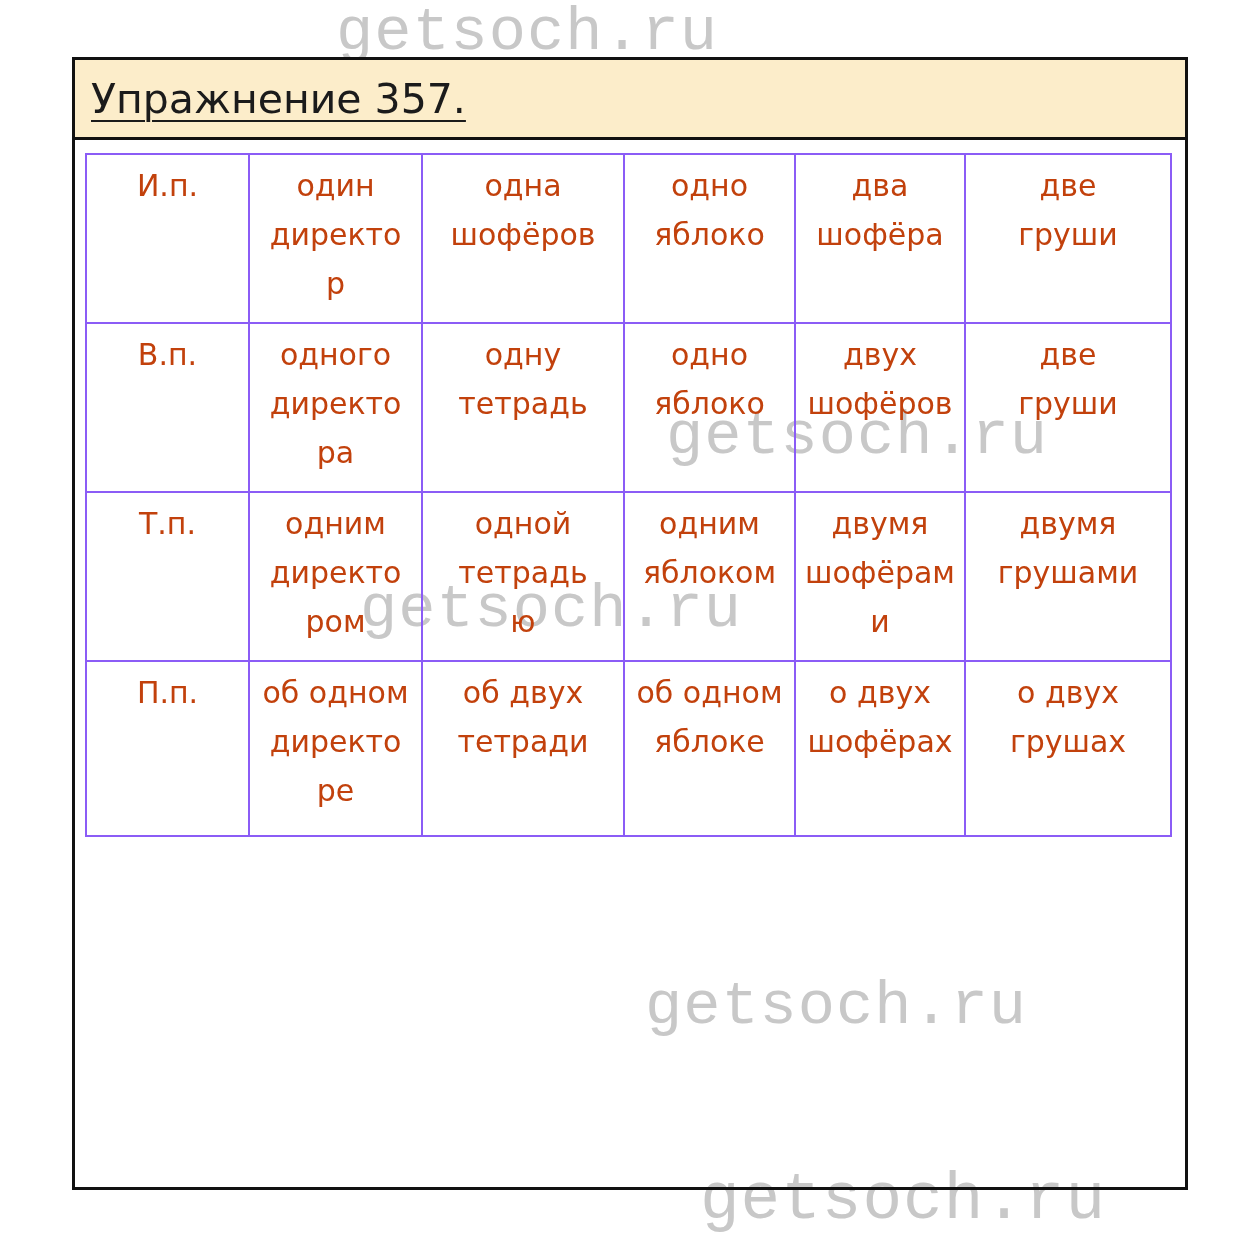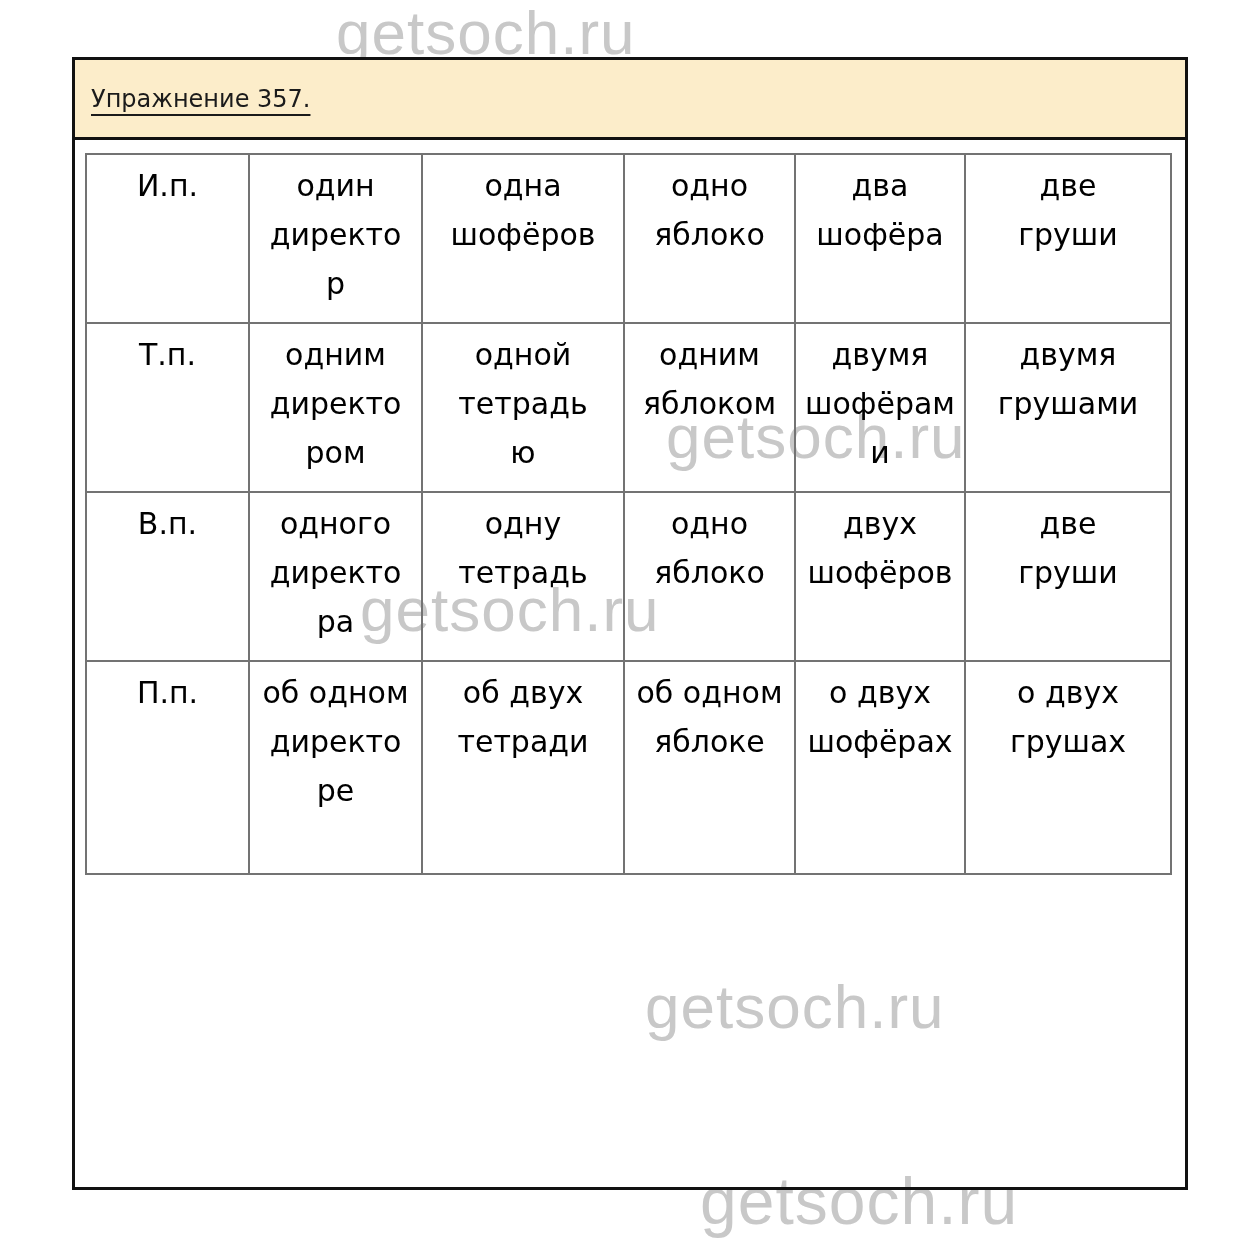--- a/index.html
+++ b/index.html
@@ -13,21 +13,21 @@
     position: relative;
     overflow: hidden;
     font-family: "DejaVu Sans", sans-serif;
   }
 
   
   .watermark {
     position: absolute;
     z-index: 1;
     color: #c8c8c8;
-    font-family: Liberation Sans, sans-serif;
+    font-family: Liberation Mono, monospace;
     font-size: 62px;
     line-height: 1;
     white-space: nowrap;
     letter-spacing: 1px;
     user-select: none;
   }
   #wm-top    { left: 336px; top: 2px; }
   #wm-mid-r  { left: 666px; top: 406px; }
   #wm-mid-l  { left: 360px; top: 579px; }
   #wm-low-r  { left: 645px; top: 976px; }
@@ -47,50 +47,50 @@
   .sheet-header {
     height: 80px;
     background: #fcedca;
     border-bottom: 3px solid #111111;
     display: flex;
     align-items: center;
     padding-left: 16px;
     box-sizing: border-box;
   }
   .sheet-title {
-    font-size: 24px;
+    font-size: 41px;
     color: #1b1b1b;
     text-decoration: underline;
     text-decoration-thickness: 2px;
     text-underline-offset: 7px;
   }
 
   
   table.decl {
     position: absolute;
     left: 10px;
     top: 93px;
     width: 1085px;
     border-collapse: collapse;
     table-layout: fixed;
     background: transparent;
   }
   table.decl td {
-    border: 2px solid #737373;
+    border: 2px solid #8b5cf6;
     vertical-align: top;
     text-align: center;
     padding: 6px 4px 8px 4px;
     font-size: 30px;
     line-height: 49px;
-    color: #000000;
+    color: #c2410c;
     white-space: pre-line;
     overflow: hidden;
   }
   table.decl tr       { height: 169px; }
-  table.decl tr.last  { height: 213px; margin-top: 27px; }
+  table.decl tr.last  { height: 175px; margin-top: 27px; }
   col.c-case  { width: 163px; }
   col.c-one-m { width: 173px; }
   col.c-one-f { width: 202px; }
   col.c-one-n { width: 171px; }
   col.c-two-m { width: 170px; }
   col.c-two-f { width: 206px; }
 </style>
 </head>
 <body>
 
@@ -123,48 +123,48 @@
         <td>одна
 шофёров</td>
         <td>одно
 яблоко</td>
         <td>два
 шофёра</td>
         <td>две
 груши</td>
       </tr>
       <tr>
+        <td>В.п.</td>
+        <td>одного
+директо
+ра</td>
+        <td>одну
+тетрадь</td>
+        <td>одно
+яблоко</td>
+        <td>двух
+шофёров</td>
+        <td>две
+груши</td>
+      </tr>
+      <tr>
         <td>Т.п.</td>
         <td>одним
 директо
 ром</td>
         <td>одной
 тетрадь
 ю</td>
         <td>одним
 яблоком</td>
         <td>двумя
 шофёрам
 и</td>
         <td>двумя
 грушами</td>
-      </tr>
-      <tr>
-        <td>В.п.</td>
-        <td>одного
-директо
-ра</td>
-        <td>одну
-тетрадь</td>
-        <td>одно
-яблоко</td>
-        <td>двух
-шофёров</td>
-        <td>две
-груши</td>
       </tr>
       <tr class="last">
         <td>П.п.</td>
         <td>об одном
 директо
 ре</td>
         <td>об двух
 тетради</td>
         <td>об одном
 яблоке</td>

